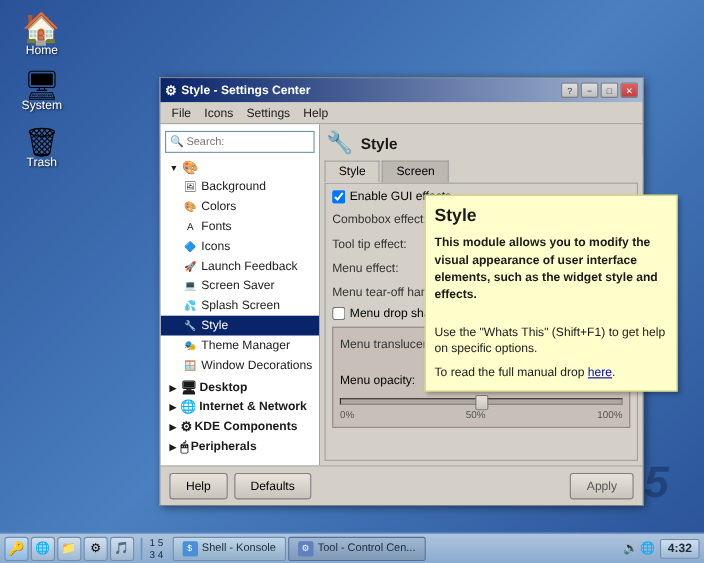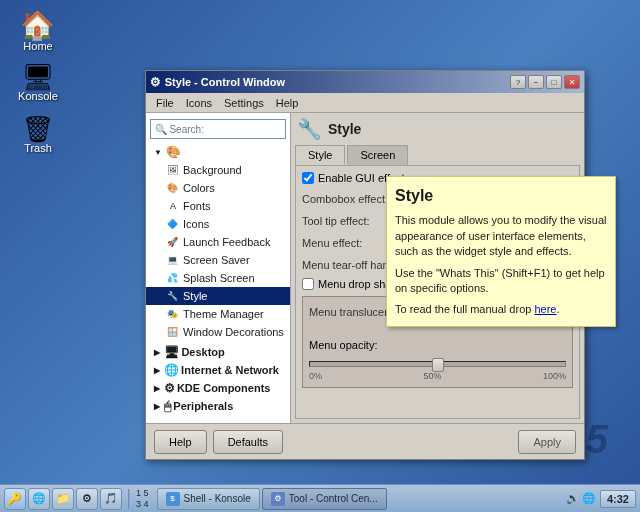--- a/index.html
+++ b/index.html
@@ -426,36 +426,36 @@
 
 <div style="width:640px;height:512px;position:absolute;top:0;left:0;background:linear-gradient(135deg,#2a5298,#4a80c0,#2a5298);"></div>
 
 <div class="desktop-icon" style="position:absolute;top:8px;left:8px;">
   <div style="font-size:28px;line-height:1;">🏠</div>
   <span class="icon-label">Home</span>
 </div>
 
 <div class="desktop-icon" style="position:absolute;top:60px;left:8px;">
   <div style="font-size:26px;line-height:1;">🖥</div>
-  <span class="icon-label">Konsole</span>
+  <span class="icon-label">System</span>
 </div>
 
 <div class="desktop-icon" style="position:absolute;top:112px;left:8px;">
   <div style="font-size:26px;line-height:1;">🗑</div>
   <span class="icon-label">Trash</span>
 </div>
 
 <div class="kde-text">KDE 3.5</div>
 
 <div class="window">
 
   <div class="window-titlebar">
     <div class="window-title">
       <span style="font-size:12px;">⚙</span>
-      <span>Style - Control Window</span>
+      <span>Style - Settings Center</span>
     </div>
     <div class="window-controls">
       <div class="win-btn">?</div>
       <div class="win-btn">−</div>
       <div class="win-btn">□</div>
       <div class="win-btn" style="background:linear-gradient(to bottom,#e06060,#c04040);color:white;">✕</div>
     </div>
   </div>
 
   <div class="menubar">
@@ -605,21 +605,21 @@
               <span>50%</span>
               <span>100%</span>
             </div>
           </div>
 
           <div class="preview-box"></div>
         </div>
 
         <div class="info-box">
           <div class="info-box-title">Style</div>
-          <p style="margin-bottom:6px;">This module allows you to modify the visual appearance of user interface elements, such as the widget style and effects.</p>
+          <p style="margin-bottom:19px;font-weight:bold;">This module allows you to modify the visual appearance of user interface elements, such as the widget style and effects.</p>
           <p style="margin-bottom:6px;">Use the "Whats This" (Shift+F1) to get help on specific options.</p>
           <p>
             <span>To read the full manual drop </span><a class="info-link" href="#"><span>here</span></a><span>.</span>
           </p>
         </div>
 
       </div>
     </div>
   </div>
 

